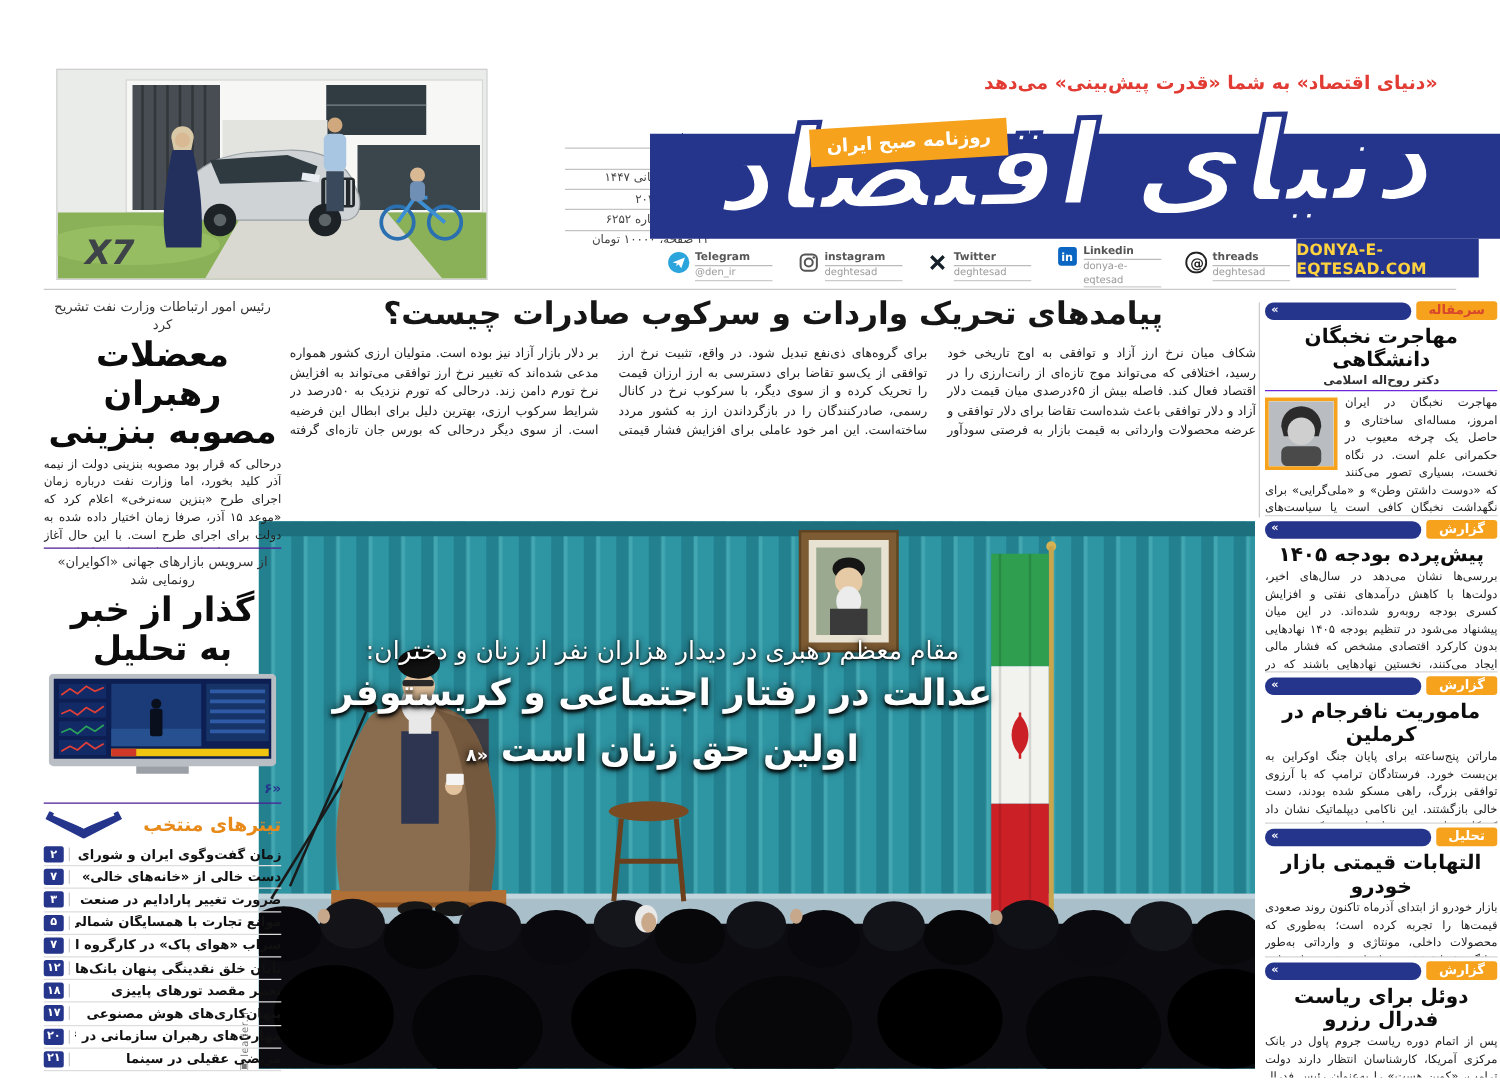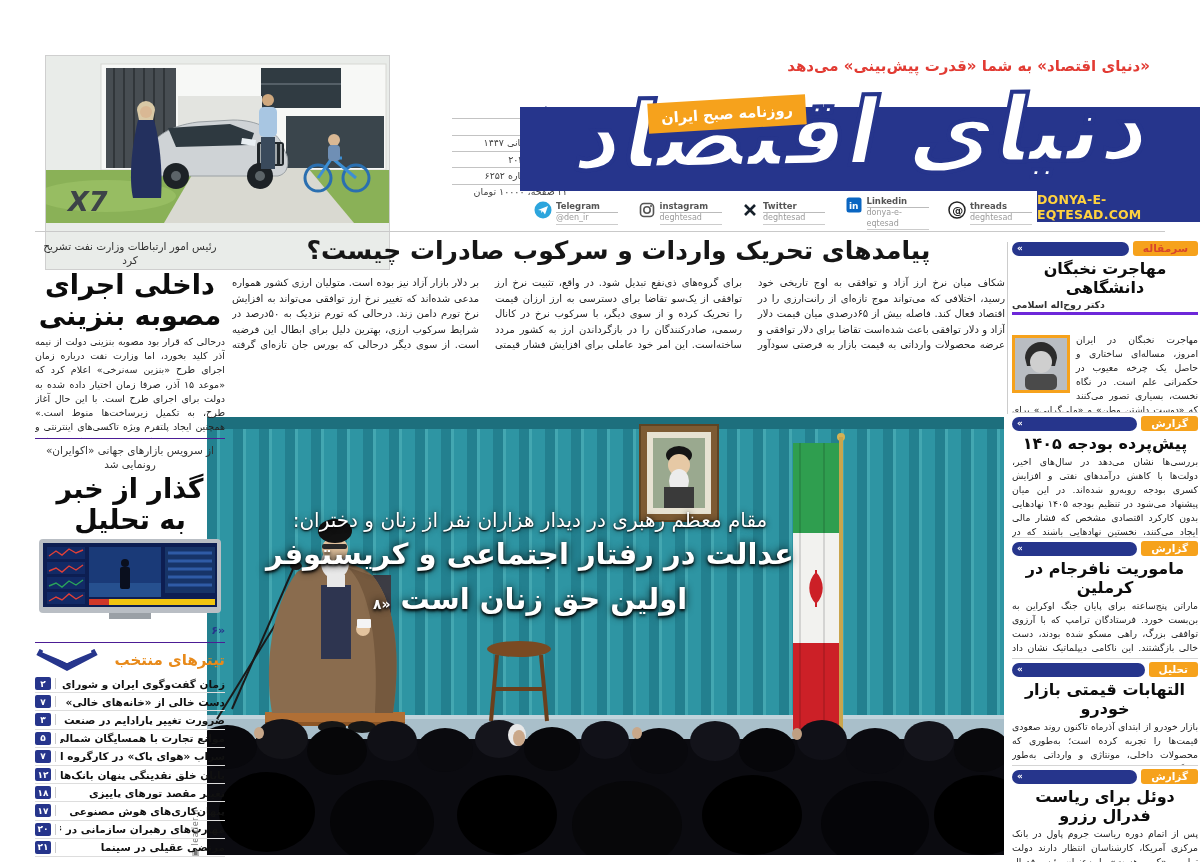--- a/index.html
+++ b/index.html
@@ -3,39 +3,39 @@
 <meta charset="utf-8">
 <style>
   *{margin:0;padding:0;box-sizing:border-box}
   html,body{width:1200px;height:864px}
   body{position:relative;background:#fff;overflow:hidden;
        font-family:"DejaVu Sans","Liberation Sans",sans-serif;color:#1c1c1c}
   .abs{position:absolute}
 
   
   .band{left:520px;top:107px;width:680px;height:84px;background:#26358C;z-index:1}
-  .site-box{left:1037px;top:191px;width:163px;height:31px;background:#26358C;z-index:1;
+  .site-box{left:1037px;top:191px;width:146px;height:31px;background:#26358C;z-index:1;
             display:flex;align-items:center;justify-content:center}
   .site-box span{color:#FFD23F;font-size:12.5px;font-weight:bold;letter-spacing:.2px}
   .calli{left:528px;top:48px;width:672px;height:168px;z-index:2;display:flex;
          align-items:center;justify-content:center;pointer-events:none}
   .calli span{font-size:92px;font-weight:bold;color:#fff;transform:skewX(-12deg) rotate(-1deg);
         -webkit-text-stroke:4px #26358C;text-shadow:0 0 2px #26358C;white-space:nowrap}
   .ytag{left:648px;top:99px;width:158px;height:30px;background:#F6A21C;z-index:3;
         transform:rotate(-3.5deg);display:flex;align-items:center;justify-content:center}
   .ytag span{color:#fff;font-weight:bold;font-size:14.5px}
   .slogan{left:760px;top:57px;width:390px;z-index:3;color:#E23B33;
           font-weight:bold;font-size:15px;direction:rtl}
   .dateblock{left:452px;top:101px;width:116px;direction:rtl;text-align:right;font-size:9.5px;color:#444}
   .dateblock .row{border-bottom:1px solid #c3c3c3;padding:1.5px 0 2px;line-height:1.25}
   .dateblock .wd{color:#26358C;font-weight:bold;font-size:11px}
   .dateblock .row:last-child{border-bottom:none}
 
   
-  .ad{left:45px;top:55px;width:345px;height:215px;border:1px solid #cfcfcf;background:#e9ece9;overflow:hidden}
+  .ad{left:45px;top:55px;width:345px;height:169px;border:1px solid #cfcfcf;background:#e9ece9;overflow:hidden}
 
   
   .social{left:534px;top:197px;width:498px;height:32px;display:flex;direction:ltr;
           align-items:center;justify-content:space-between;z-index:2}
   .soc{display:flex;align-items:flex-start;gap:4px}
   .soc .txt{display:flex;flex-direction:column}
   .soc .n{font-size:8.5px;font-weight:bold;color:#555;border-bottom:1px solid #bbb;width:62px;line-height:1.3}
   .soc .h{font-size:8px;color:#9a9a9a;border-bottom:1px solid #ccc;width:62px;line-height:1.35}
 
   .rule-top{left:35px;top:231px;width:1130px;height:1px;background:#c9c9c9}
@@ -85,22 +85,22 @@
   .sec{border-bottom:1px solid #d5d5d5;overflow:hidden;padding:3px 0 2px}
   .s1{height:175px}.s2{height:125px}.s3{height:121px}.s4{height:107px}.s5{height:96px;border-bottom:none}
   .sec-head{display:flex;align-items:center;gap:4px}
   .sec-tab{background:#F6A21C;color:#fff;font-size:10.5px;font-weight:bold;
            padding:1px 10px 2px;border-radius:3px}
   .s1 .sec-tab{color:#D8462B}
   .sec-bar{flex:1;height:14px;background:#26358C;border-radius:7px;direction:ltr;
            display:flex;align-items:center;padding-left:5px}
   .sec-bar span{color:#fff;font-size:9px;font-weight:bold;line-height:1}
   .sec-title{text-align:center;font-size:16px;font-weight:bold;color:#0d0d0d;margin:3px 0 2px}
-  .sec-author{font-size:9.5px;font-weight:bold;color:#333;border-bottom:3px solid #6d28d9;
-              padding-bottom:2px;margin-bottom:18px;text-align:left}
+  .sec-author{font-size:9.5px;font-weight:bold;color:#333;border-bottom:1px solid #6d28d9;
+              padding-bottom:2px;margin-bottom:3px;text-align:center}
   .sec-text{font-size:9.3px;line-height:1.5;text-align:justify;color:#222}
   .sPhoto{float:left;margin:2px 6px 2px 0;border:3px solid #F6A21C;line-height:0}
 </style>
 </head>
 <body>
 
 <div class="abs band"></div>
 <div class="abs site-box">
   <span>DONYA-E-EQTESAD.COM</span>
 </div>
@@ -356,21 +356,21 @@
   </div>
 </div>
 <div class="abs credit">
   ▣ <span>leader.ir</span>
 </div>
 
 <div class="abs leftcol">
   <div class="la la1">
     <div class="l-kicker">رئیس امور ارتباطات وزارت نفت تشریح کرد</div>
     <div class="l-title">
-      <span>داخلی اجرای</span><br>
+      <span>معضلات رهبران</span><br>
       <span>مصوبه بنزینی</span>
     </div>
     <div class="l-body">
       <span>درحالی که قرار بود مصوبه بنزینی دولت از نیمه آذر کلید بخورد، اما وزارت نفت درباره زمان اجرای طرح «بنزین سه‌نرخی» اعلام کرد که «موعد ۱۵ آذر، صرفا زمان اختیار داده شده به دولت برای اجرای طرح است. با این حال آغاز طرح، به تکمیل زیرساخت‌ها منوط است.» همچنین ایجاد پلتفرم ویژه تاکسی‌های اینترنتی و حل چالش اتصال کارت سوخت به کارت بانکی از مهم‌ترین موانع پیش‌رو است؛ موضوعی که زمان تعدیل قیمت بنزین را نامعلوم کرده‌است.</span>
       
     </div>
   </div>
 
   <div class="la la2">
     <div class="l-kicker">از سرویس بازارهای جهانی «اکوایران» رونمایی شد</div>

